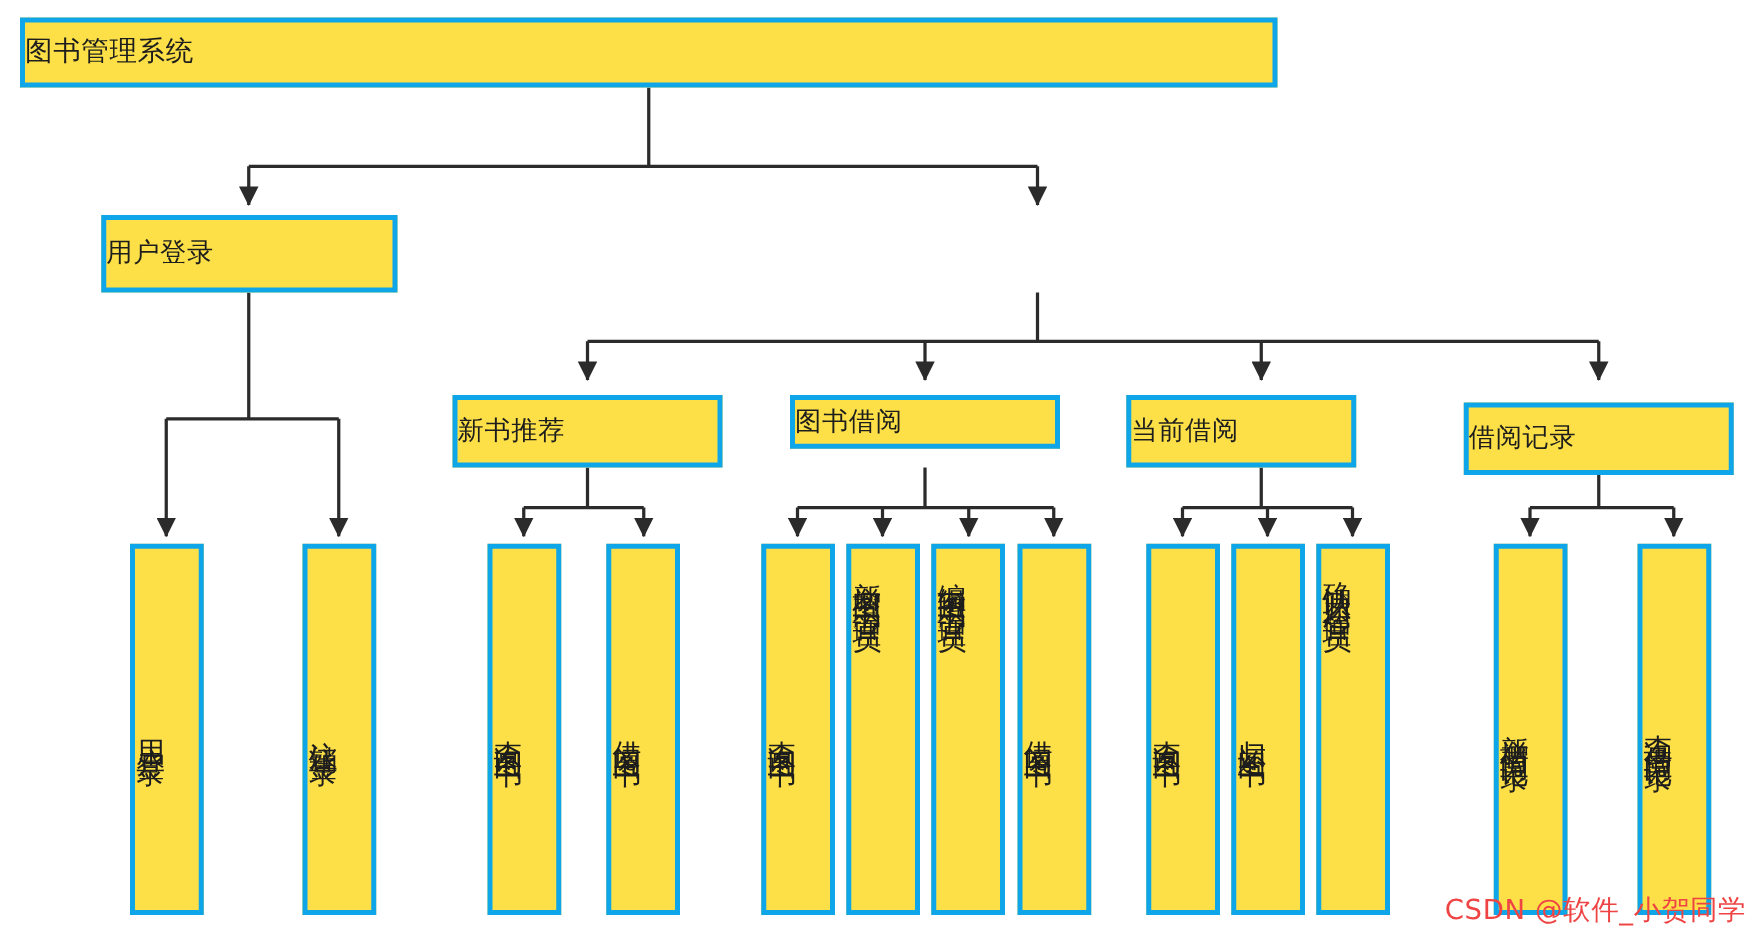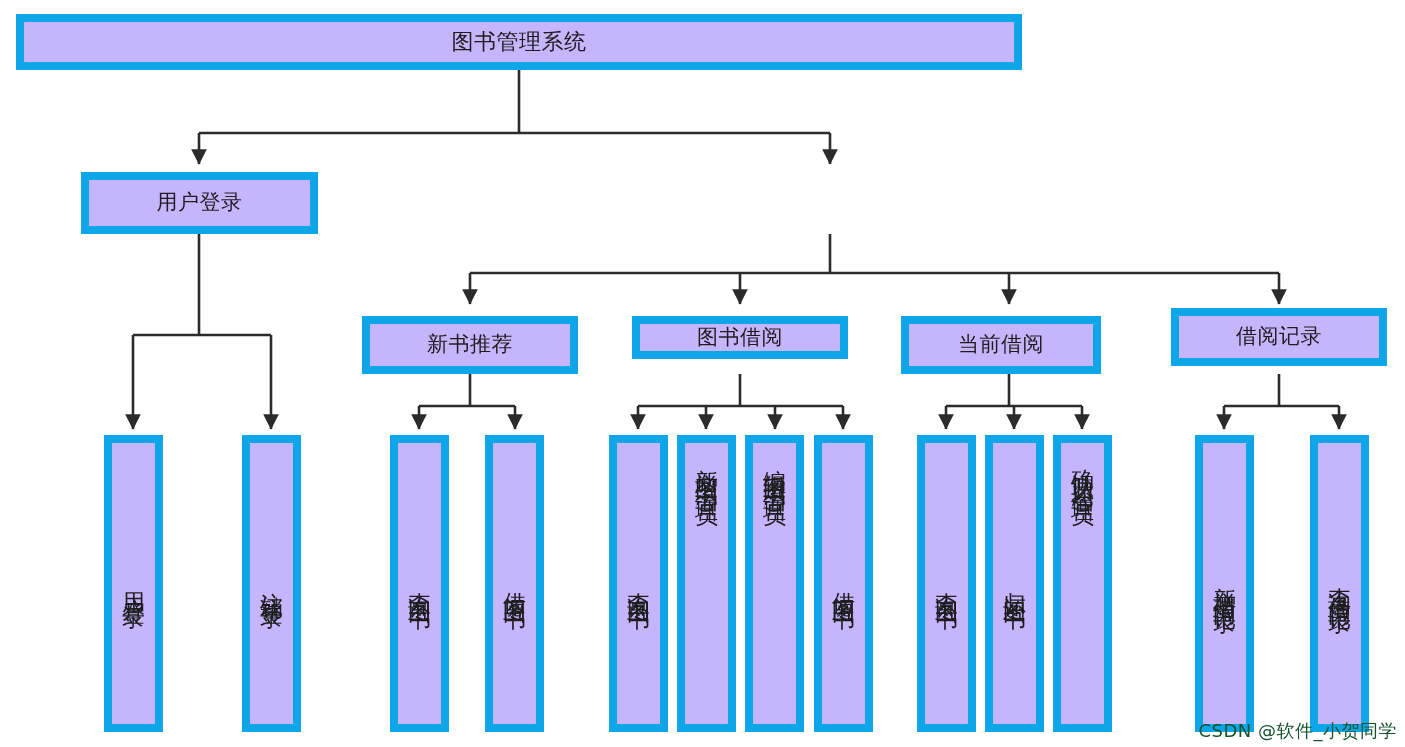--- a/index.html
+++ b/index.html
@@ -22,25 +22,24 @@
   svg.edges {
     position: absolute;
     left: 0;
     top: 0;
     width: 1405px;
     height: 747px;
   }
   .node {
     position: absolute;
     box-sizing: border-box;
-    border: 8px solid #0ea5e9;
-    background: #c4b5fd;
+    border: 4px solid #0ea5e9;
+    background: #fde047;
     display: flex;
     align-items: center;
-    justify-content: center;
     color: #1d1d1d;
   }
   .node-label {
     display: block;
     text-align: center;
     line-height: 1.12;
     letter-spacing: 0.5px;
   }
   .node.horiz .node-label {
     font-size: 21px;
@@ -61,22 +60,22 @@
     white-space: nowrap;
   }
   .node.vert.centered {
     align-items: center;
     padding-top: 0;
   }
   .watermark {
     position: absolute;
     right: 8px;
     bottom: 4px;
-    font-size: 18px;
-    color: #14532d;
+    font-size: 22px;
+    color: #ef4444;
     letter-spacing: 0.5px;
     white-space: nowrap;
     pointer-events: none;
   }
 </style>
 </head>
 <body>
 
 <div id="diagram-root">
 
@@ -137,24 +136,24 @@
   <div class="node horiz" style="left:81px; top:172px; width:237px; height:62px;">
     <span class="node-label">用户登录</span>
   </div>
 
   <div class="node horiz" style="left:362px; top:316px; width:216px; height:58px;">
     <span class="node-label">新书推荐</span>
   </div>
   <div class="node horiz" style="left:632px; top:316px; width:216px; height:43px;">
     <span class="node-label">图书借阅</span>
   </div>
-  <div class="node horiz" style="left:901px; top:316px; width:200px; height:58px;">
+  <div class="node horiz" style="left:901px; top:316px; width:184px; height:58px;">
     <span class="node-label">当前借阅</span>
   </div>
-  <div class="node horiz" style="left:1171px; top:308px; width:216px; height:58px;">
+  <div class="node horiz" style="left:1171px; top:322px; width:216px; height:58px;">
     <span class="node-label">借阅记录</span>
   </div>
 
   <div class="node vert centered" style="left:104px; top:435px; width:59px; height:297px;">
     <span class="node-label">用户登录</span>
   </div>
   <div class="node vert centered" style="left:242px; top:435px; width:59px; height:297px;">
     <span class="node-label">注销登录</span>
   </div>
 

